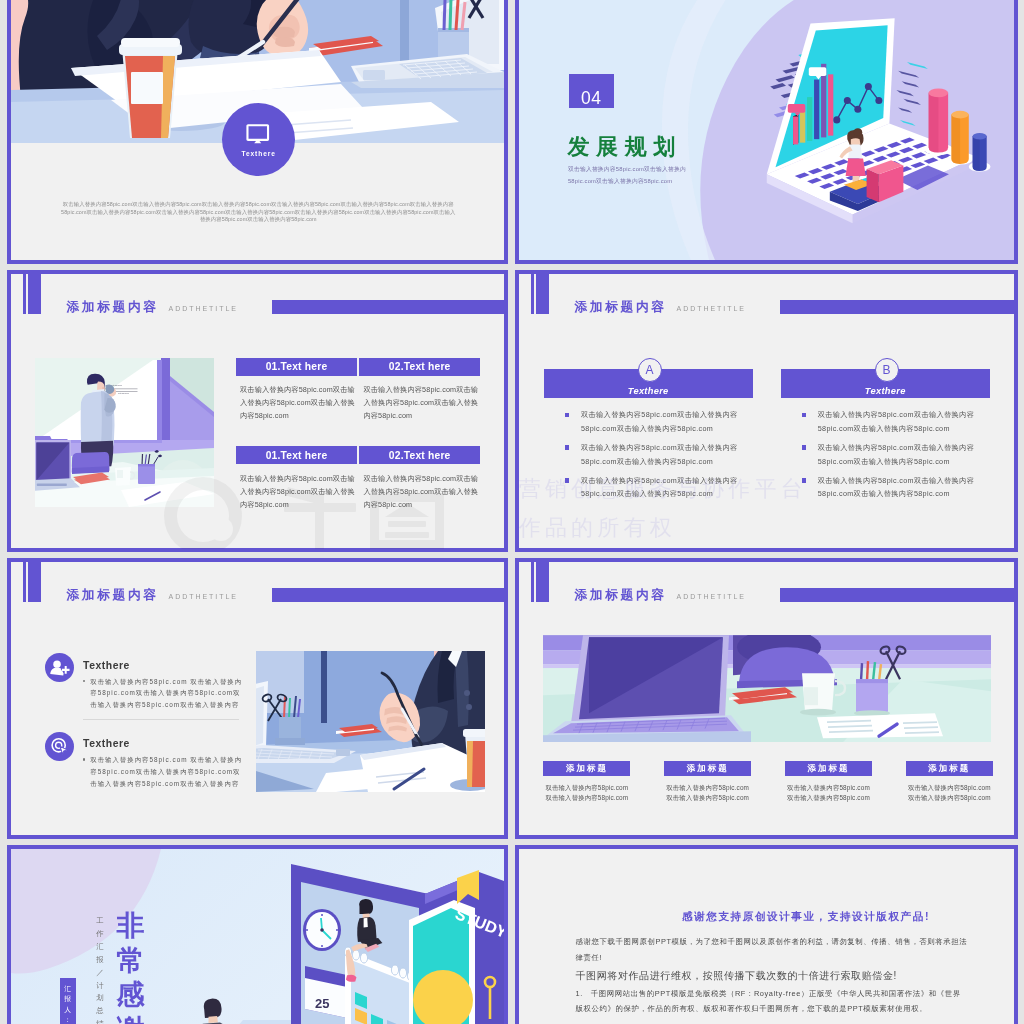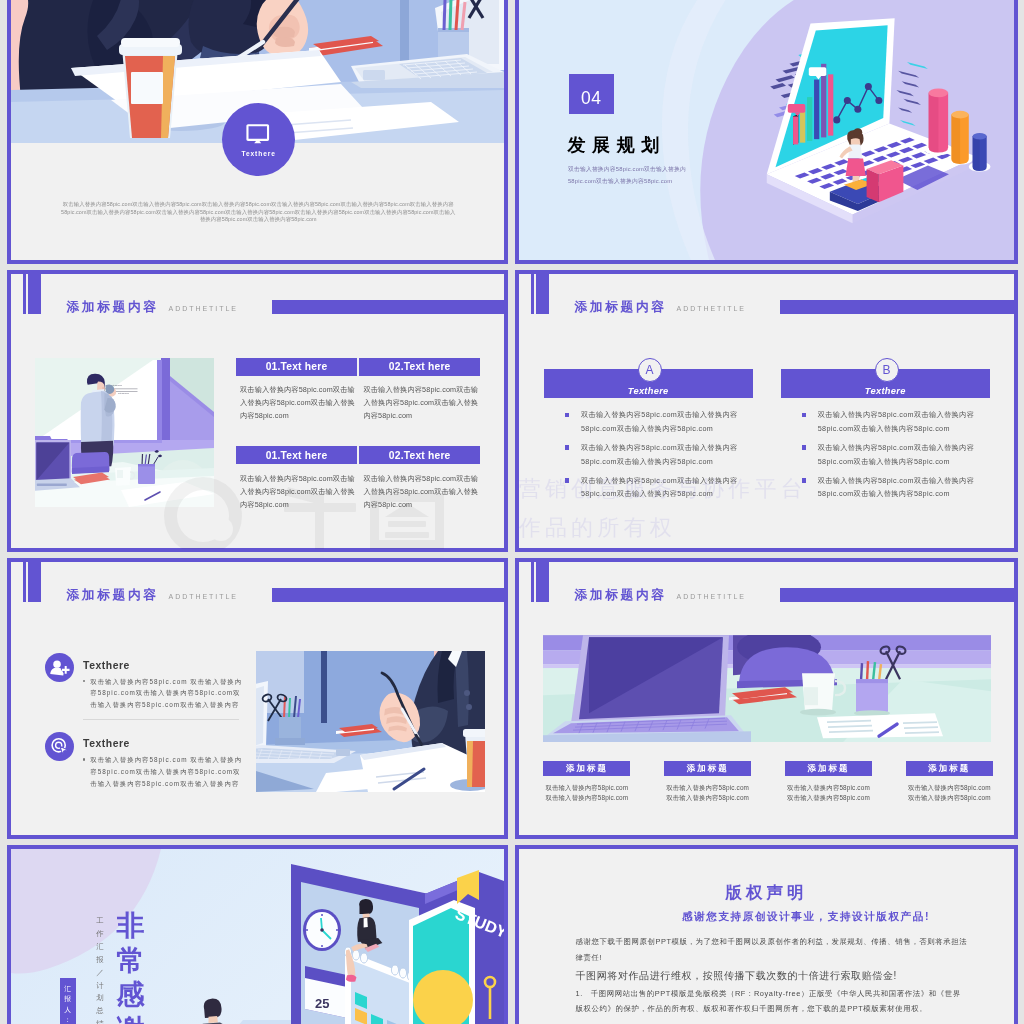--- a/index.html
+++ b/index.html
@@ -274,24 +274,24 @@
           <path d="M56,149 q-16,0 -16,-9 l0,-82 q0,7 16,7 z" fill="#dd7d18" opacity="0.35"></path>
         </g>
         <g>
           <ellipse cx="92" cy="154" rx="20" ry="9" fill="#ffffff"></ellipse>
           <path d="M79,98 l0,56 q0,8 13,8 q13,0 13,-8 l0,-56 z" fill="#3b49b5"></path>
           <ellipse cx="92" cy="98" rx="13" ry="6" fill="#5a68cf"></ellipse>
           <path d="M92,162 q-13,0 -13,-8 l0,-56 q0,6 13,6 z" fill="#2d3a98" opacity="0.35"></path>
         </g>
       </g>
     </svg>
-    <div style="position:absolute;left:50.1px;top:88.4px;width:44.5px;height:40px;background:#6254d2;">
+    <div style="position:absolute;left:50.1px;top:88.4px;width:44.5px;height:34px;background:#6254d2;">
       <div style="position:absolute;left:0;top:15.2px;width:44.5px;text-align:center;color:#fff;font-size:17.5px;line-height:1;letter-spacing:0.5px;">04</div>
     </div>
-    <div style="position:absolute;left:48.5px;top:150.4px;color:#000000;font-size:18px;font-weight:bold;letter-spacing:6.6px;line-height:1;">发展规划</div>
+    <div style="position:absolute;left:48.5px;top:150.4px;color:#15803d;font-size:22px;font-weight:bold;letter-spacing:6.6px;line-height:1;">发展规划</div>
     <div style="position:absolute;left:48.9px;top:178.3px;color:#7b74a8;font-size:5.8px;line-height:11.6px;letter-spacing:0.2px;"><span>双击输入替换内容58pic.com双击输入替换内</span><br><span>58pic.com双击输入替换内容58pic.com</span></div>
   </div>
   <div class="slide" id="s3">
     <div class="hdr-barthin hb1"></div>
     <div class="hdr-barthin hb2"></div>
     <div class="hdr-title htitle">添加标题内容</div>
     <div class="hdr-sub hsub">ADDTHETITLE</div>
     <div class="hdr-rule hrule"></div>
 
     <svg class="s3-illus" style="position:absolute;left:23.5px;top:83.6px;width:179px;height:149px;" viewBox="0 0 179 149">
@@ -772,19 +772,18 @@
         <path d="M206 16 h74 v56 h-74 z M215 25 v38 h56 v-38 z"></path>
         <path d="M243 26 l22 14 h-44 z"></path>
         <rect x="224" y="44" width="38" height="6" rx="1"></rect>
         <rect x="221" y="55" width="44" height="6" rx="1"></rect>
       </g>
     </svg>
     <div style="position:absolute;left:518.7px;top:470px;color:#6254d2;font-size:22px;font-weight:normal;letter-spacing:4.2px;line-height:38.5px;opacity:0.10;white-space:nowrap;"><span>营销创意服务与协作平台</span><br><span>作品的所有权</span></div>
   </div>
 
   <div class="slide" id="s8">
-    <div style="position:absolute;left:0;top:35px;width:495px;text-align:center;color:#6254d2;font-size:16.5px;font-weight:bold;letter-spacing:4px;line-height:1;">版权声明</div>
     <div style="position:absolute;left:0;top:62px;width:574px;text-align:center;color:#6254d2;font-size:10.6px;font-weight:bold;letter-spacing:1.55px;line-height:1;">感谢您支持原创设计事业，支持设计版权产品!</div>
-    <div class="cw" style="left:56.5px;top:85px;width:392px;font-size:7.4px;line-height:15.6px;letter-spacing:0.6px;">感谢您下载千图网原创PPT模版，为了您和千图网以及原创作者的利益，发展规划、传播、销售，否则将承担法律责任!</div>
+    <div class="cw" style="left:56.5px;top:85px;width:392px;font-size:7.4px;line-height:15.6px;letter-spacing:0.6px;">感谢您下载千图网原创PPT模版，为了您和千图网以及原创作者的利益，请勿复制、传播、销售，否则将承担法律责任!</div>
     <div class="cw" style="left:56.5px;top:118.6px;width:392px;font-size:10px;line-height:15.6px;letter-spacing:0.6px;">千图网将对作品进行维权，按照传播下载次数的十倍进行索取赔偿金!</div>
     <div class="cw" style="left:56.5px;top:136.9px;width:392px;font-size:7.4px;line-height:15.6px;letter-spacing:0.6px;">1.　千图网网站出售的PPT模版是免版税类（RF：Royalty-free）正版受《中华人民共和国著作法》和《世界版权公约》的保护，作品的所有权、版权和著作权归千图网所有，您下载的是PPT模版素材使用权。</div>
   </div>
 </div>
 
 </body></html>

